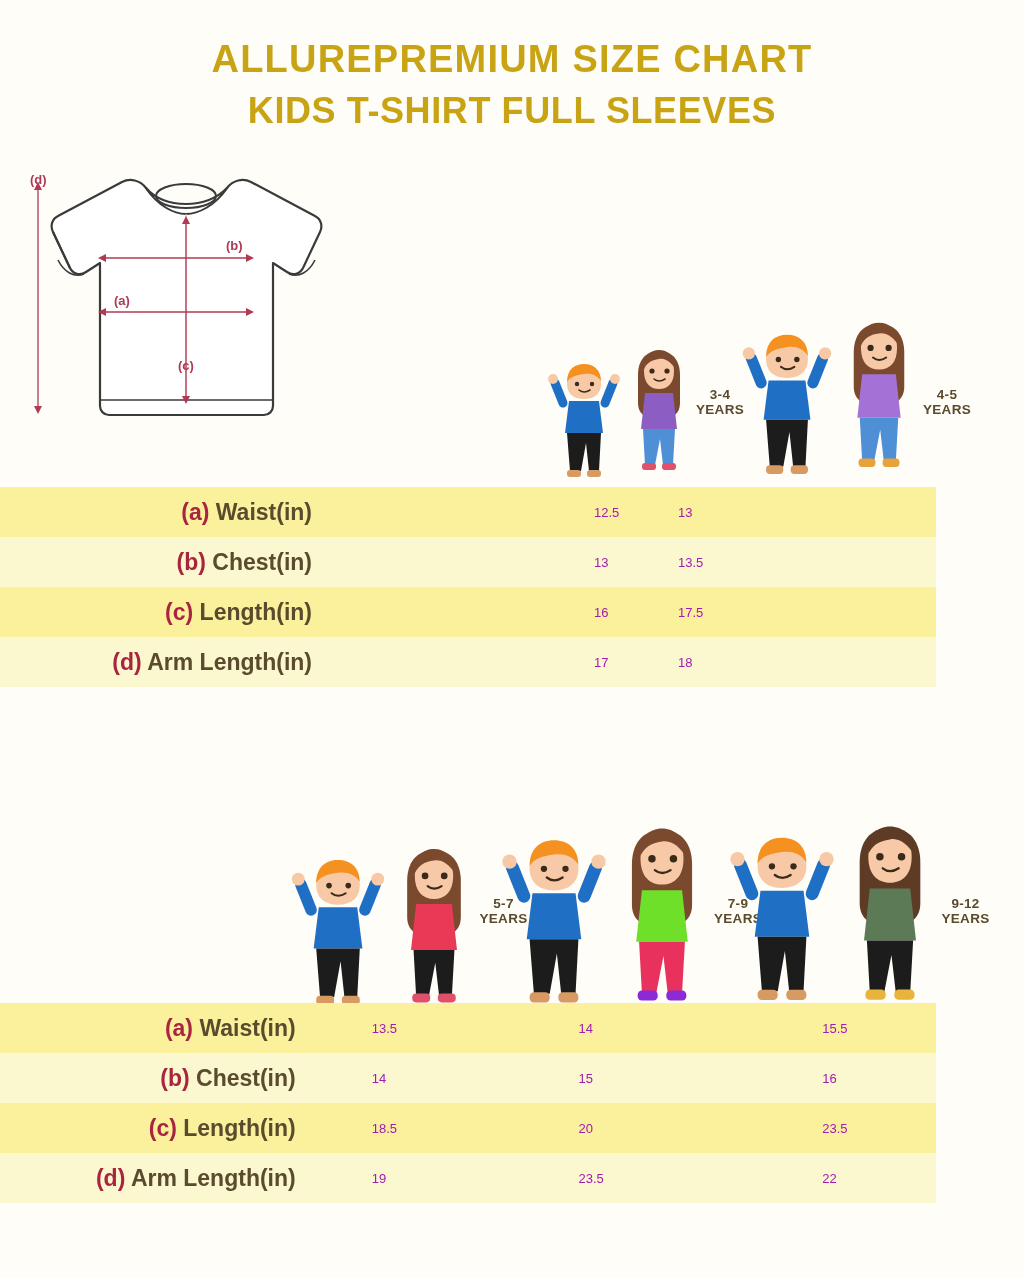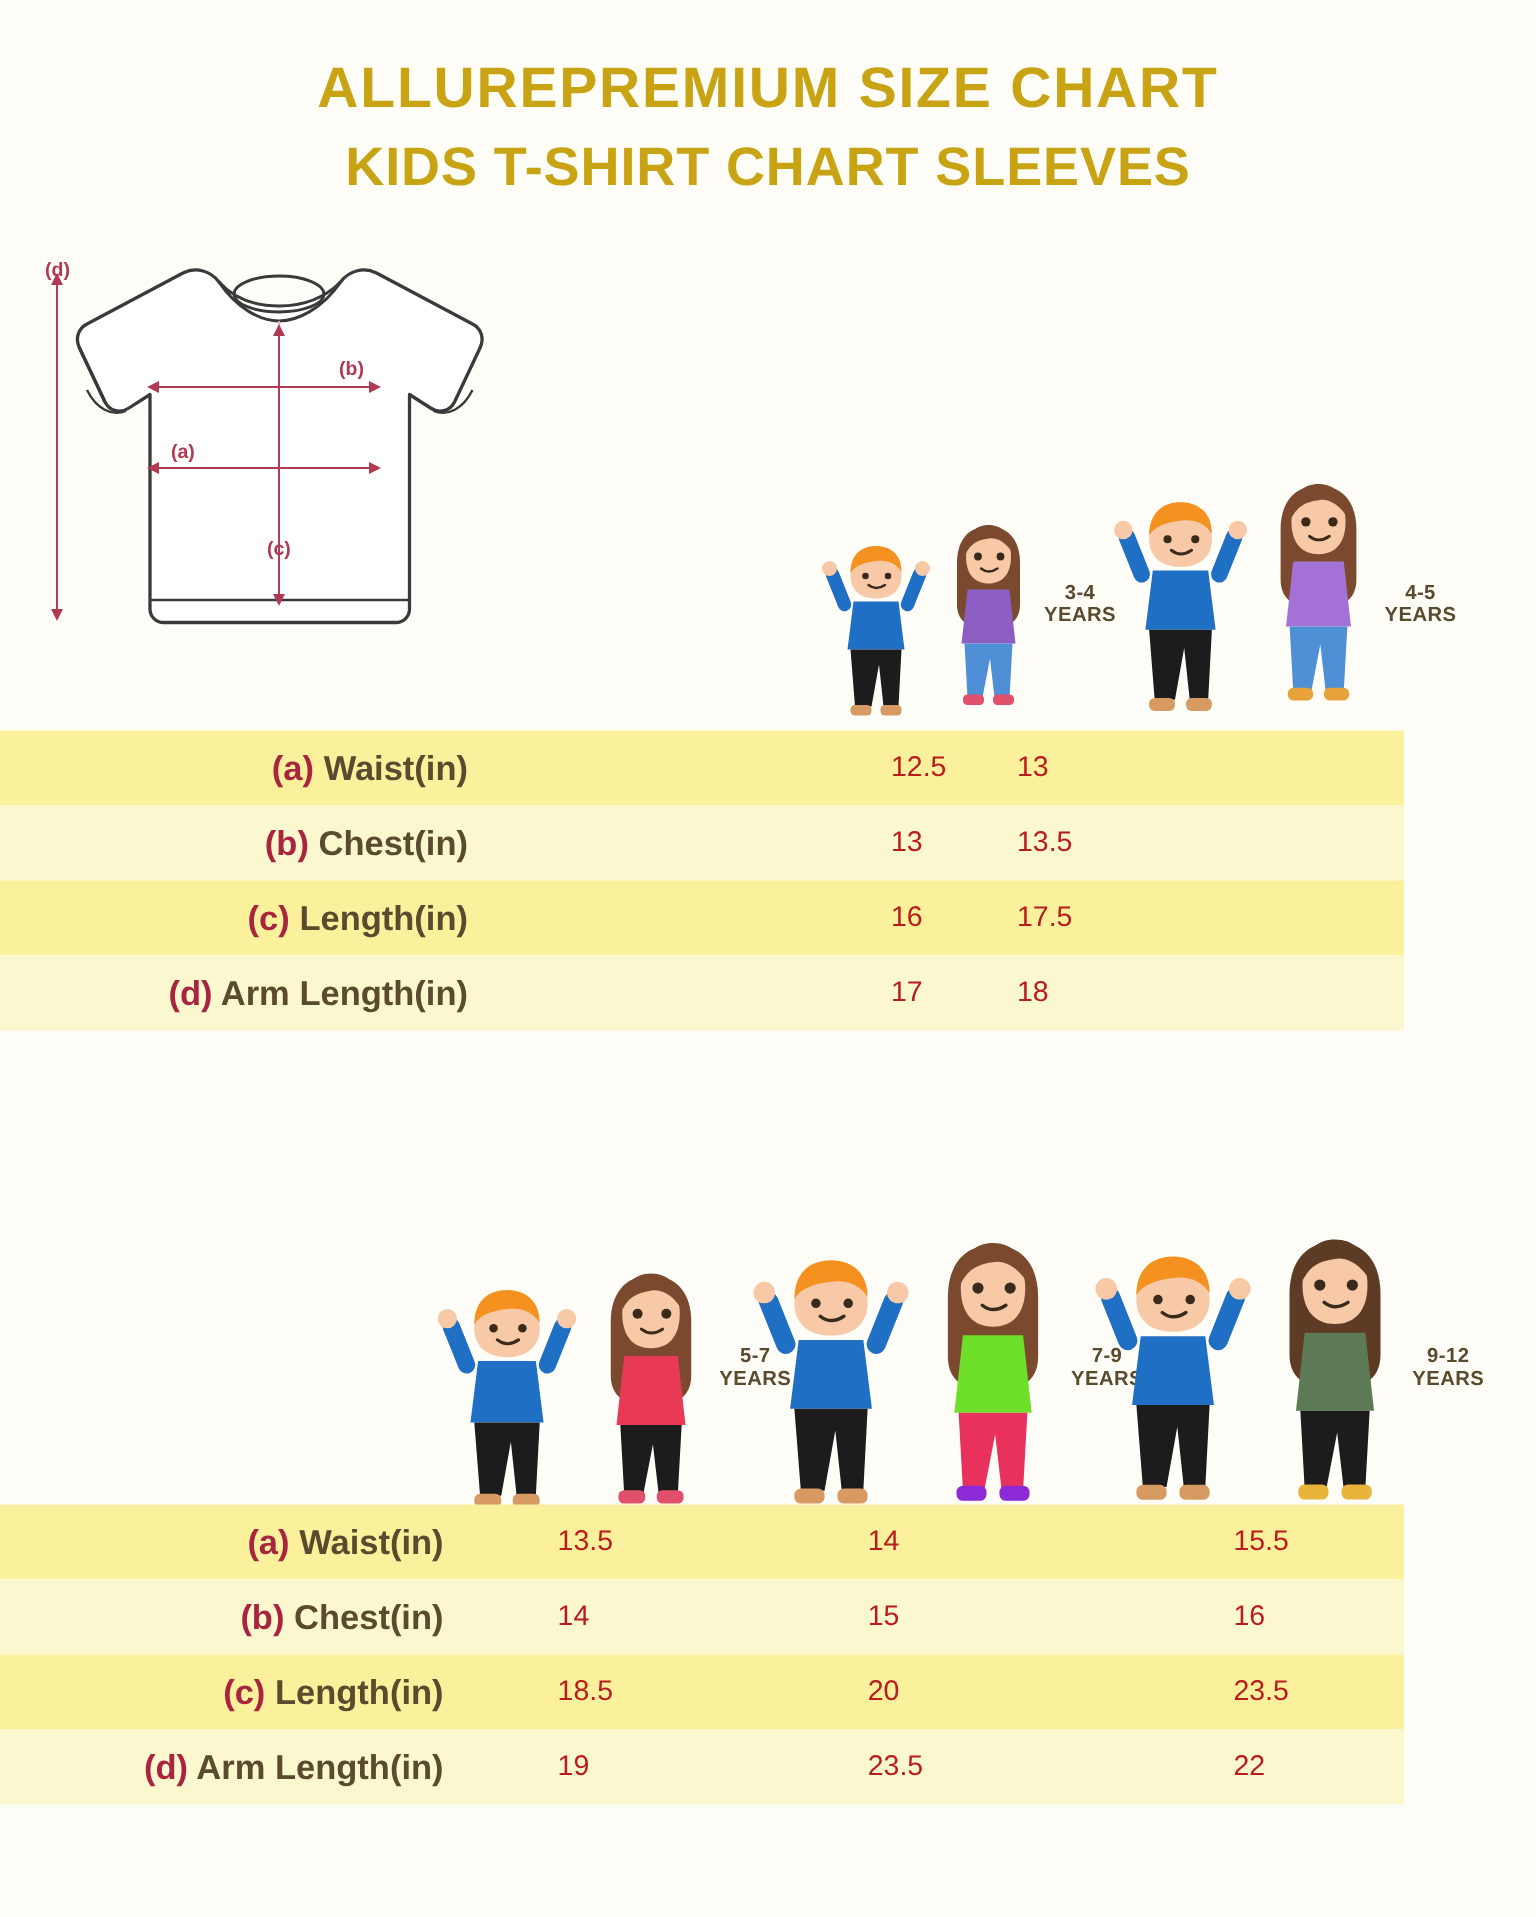--- a/index.html
+++ b/index.html
@@ -99,43 +99,43 @@
     text-align: right;
     padding-right: 18px;
     font-size: 23px;
     font-weight: 700;
     color: #5a4a2e;
     white-space: nowrap;
   }
   .rowhead .tag { color: #a8243f; font-weight: 800; }
   .cell {
     text-align: left;
-    font-size: 19px;
-    color: #b91c1c;
+    font-size: 13px;
+    color: #a21caf;
   }
 
   
   .t1 .cell { width: 186px; }
   .t1 .cell.c1 { padding-left: 264px; }
   .t1 .cell.c2 { padding-left: 84px; }
 
   
   .t2 .cell { width: 215px; }
   .t2 .cell.c1 { padding-left: 58px; }
   .t2 .cell.c2 { padding-left: 58px; }
   .t2 .cell.c3 { padding-left: 95px; }
 </style>
 </head>
 <body>
 
 <div id="page">
 
   <div class="title-block">
     <div class="title-1">ALLUREPREMIUM SIZE CHART</div>
-    <div class="title-2">KIDS T-SHIRT CHART SLEEVES</div>
+    <div class="title-2">KIDS T-SHIRT FULL SLEEVES</div>
   </div>
 
   <div class="shirt-wrap">
     <svg width="360" height="290" viewBox="0 0 360 290">
 
       <path d="M128 28 C122 20 112 18 104 22 L40 56 C34 59 32 66 35 72 L52 108 C55 114 62 116 68 112 L82 103 L82 246 C82 251 86 255 91 255 L246 255 C251 255 255 251 255 246 L255 103 L269 112 C275 116 282 114 285 108 L302 72 C305 66 303 59 297 56 L233 22 C225 18 215 20 209 28 C197 44 180 52 168 52 C156 52 140 44 128 28 Z" fill="#ffffff" stroke="#3a3a3a" stroke-width="2.2" stroke-linejoin="round"></path>
 
       <path d="M128 28 C140 46 156 54 168 54 C180 54 197 46 209 28 C199 38 186 44 168 44 C150 44 137 38 128 28 Z" fill="#ffffff" stroke="#3a3a3a" stroke-width="2"></path>
       <ellipse cx="168" cy="36" rx="30" ry="12" fill="none" stroke="#3a3a3a" stroke-width="2"></ellipse>
 

